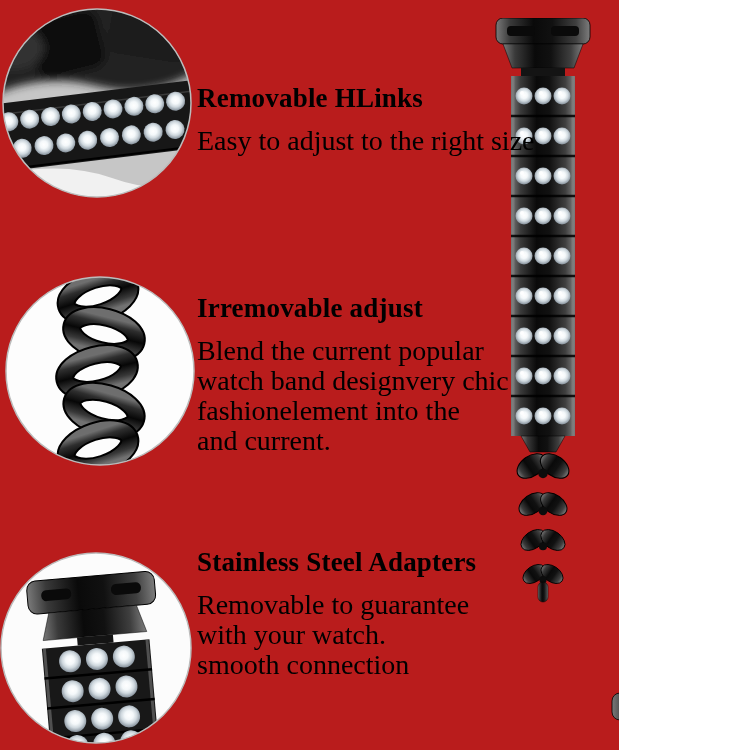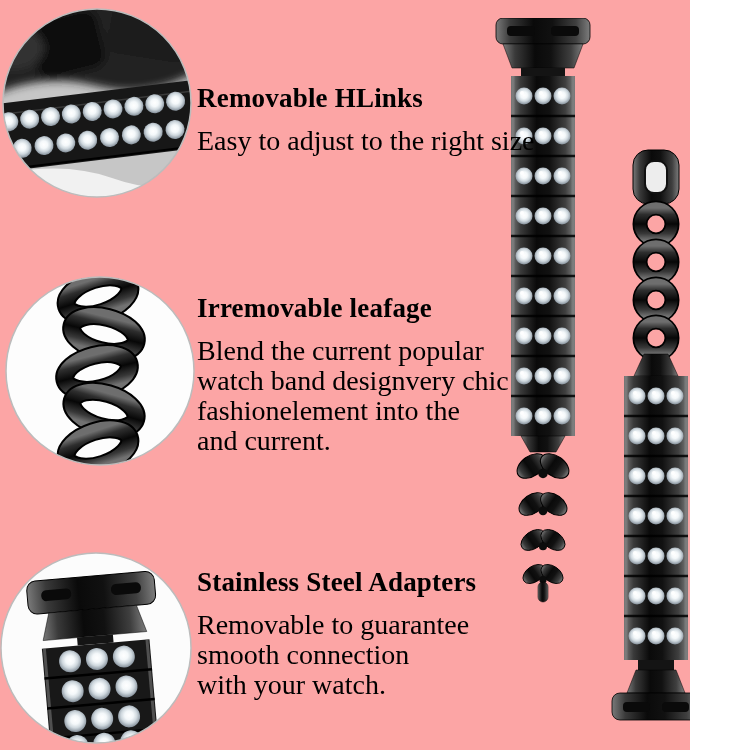--- a/index.html
+++ b/index.html
@@ -1,30 +1,30 @@
 <!DOCTYPE html>
 <html><head>
 <meta charset="utf-8">
 <style>
   html,body { margin:0; padding:0; background:#fff; }
   .canvas {
-    position:relative; width:690px; height:750px; background:#fca5a5;
+    position:relative; width:619px; height:750px; background:#b91c1c;
     overflow:hidden; font-family:"Liberation Serif", serif; color:#000;
   }
   .inset { position:absolute; display:block; }
   .inset-1 { left:2px;  top:8px; }
   .inset-2 { left:5px;  top:276px; }
   .inset-3 { left:0px;  top:552px; }
   .band    { position:absolute; display:block; }
   .band-front { left:488px; top:18px; }
   .band-back  { left:606px; top:148px; }
   .feature { position:absolute; }
   .feature-1 { left:197px; top:82px; }
   .feature-2 { left:197px; top:292px; }
-  .feature-3 { left:197px; top:546px;margin-top:20px; }
+  .feature-3 { left:197px; top:546px; }
   .feature h2 {
     margin:0 0 12px 0; font-size:27px; line-height:32px; font-weight:700;
     font-family:"Liberation Serif", serif; letter-spacing:0.2px;
   }
   .feature p { margin:0; font-size:28px; line-height:30px; }
   .defs-holder { position:absolute; width:0; height:0; overflow:hidden; }
 </style>
 </head>
 <body>
 
@@ -239,27 +239,27 @@
     <rect x="17" y="554" width="27" height="10" rx="4" fill="#0a0a0a"></rect>
     <rect x="56" y="554" width="27" height="10" rx="4" fill="#0a0a0a"></rect>
   </svg>
 
   <section class="feature feature-1">
     <h2>Removable HLinks</h2>
     <p>Easy to adjust to the right size</p>
   </section>
 
   <section class="feature feature-2">
-    <h2>Irremovable leafage</h2>
+    <h2>Irremovable adjust</h2>
     <p>Blend the current popular</p>
     <p>watch band designvery chic</p>
     <p>fashionelement into the</p>
     <p>and current.</p>
   </section>
 
   <section class="feature feature-3">
     <h2>Stainless Steel Adapters</h2>
     <p>Removable to guarantee</p>
+    <p>with your watch.</p>
     <p>smooth connection</p>
-    <p>with your watch.</p>
   </section>
 
 </div>
 
 </body></html>

